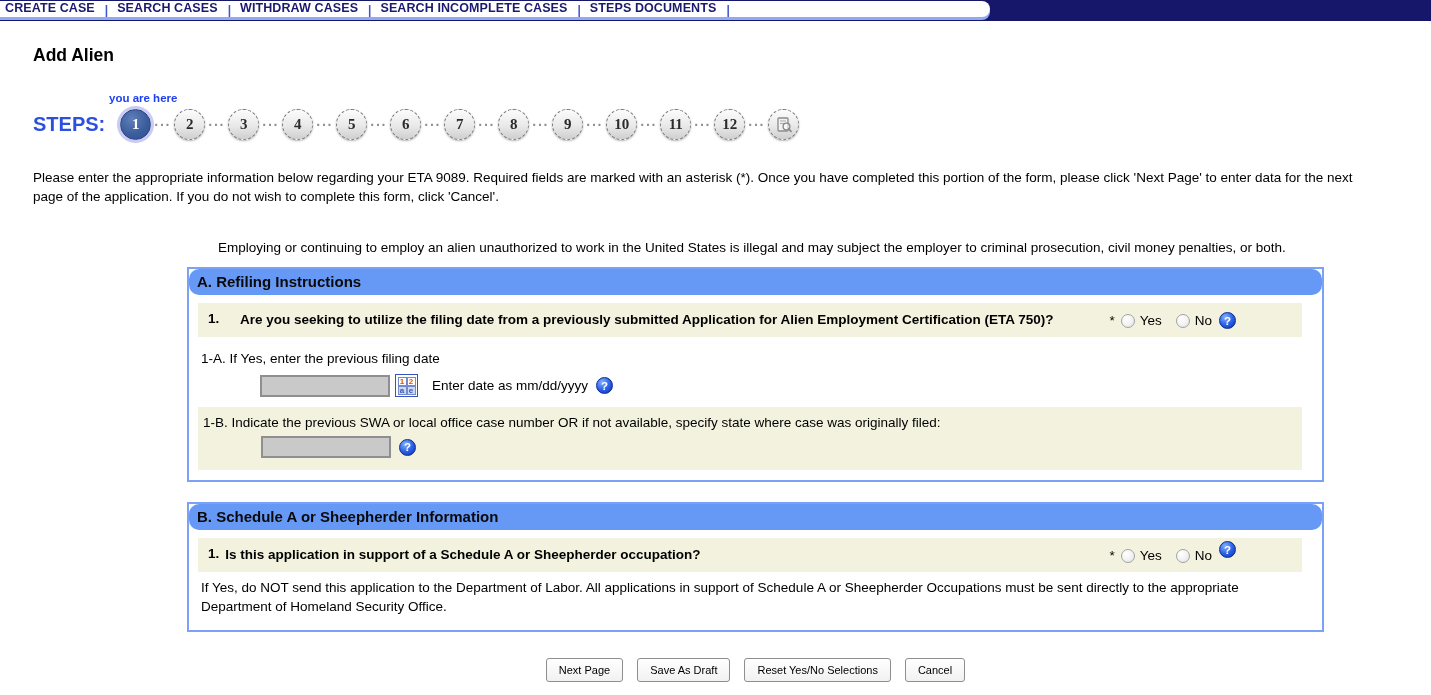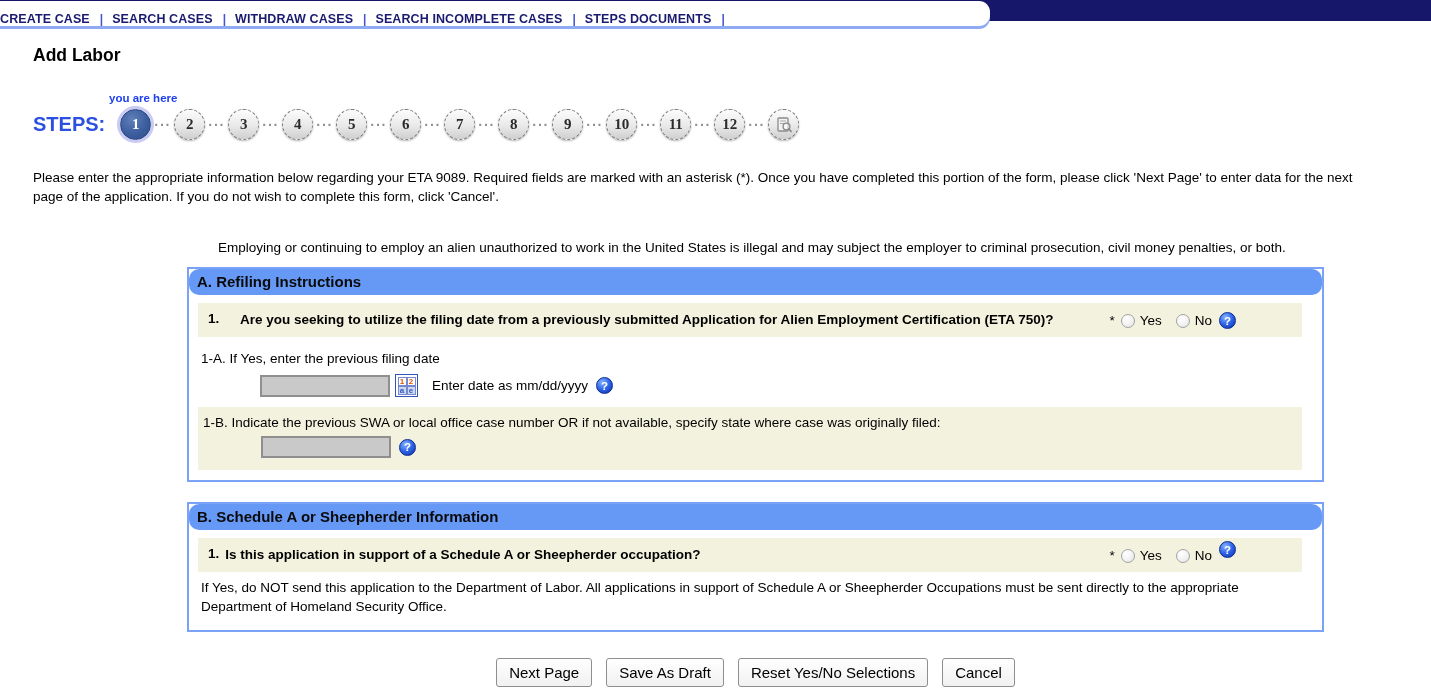--- a/index.html
+++ b/index.html
@@ -11,25 +11,26 @@
     font-size: 13.5px;
   }
 
   
   .navbar { position: relative; height: 25px; }
   .navbar-back {
     position: absolute; top: 0; left: 0; right: 0; height: 21px;
     background: #16166B;
   }
   .navbar-pill {
-    position: absolute; top: 1px; left: 0; width: 990px; height: 25px;
+    position: absolute; top: 1px; left: 0; width: 990px; height: 16px;
     background: #ffffff;
     border-radius: 0 11px 11px 0;
     box-shadow: 0 3px 0 #8FAAF2;
-    display: flex; align-items: flex-end;
+    display: flex; align-items: flex-start;
+    padding-left: 5px;
     white-space: nowrap; overflow: hidden;
   }
   .nav-item {
     color: #1A1A70; font-weight: bold; font-size: 12.5px;
     letter-spacing: 0.1px; cursor: pointer;
   }
   .nav-sep { color: #4455D0; font-size: 12px; margin: 2px 9px 0 10px; font-weight: bold; }
 
   
   .page-title { margin: 20px 0 0 33px; font-size: 17.5px; font-weight: bold; }
@@ -138,21 +139,21 @@
   .help-after-input { margin-left: 8px; }
 
   .note-text { padding: 6px 0 4px 3px; width: 1046px; line-height: 19px; }
 
   
   .button-row {
     margin: 26px 0 0 187px; width: 1137px;
     display: flex; justify-content: center; gap: 14px;
   }
   .form-btn {
-    font-family: "Liberation Sans", sans-serif; font-size: 15px;
+    font-family: "Liberation Sans", sans-serif; font-size: 11px;
     padding: 5px 12px;
     background: linear-gradient(180deg, #FFFFFF 0%, #F1F1F1 100%);
     border: 1px solid #8E8E8E; border-radius: 3px;
     color: #000; cursor: pointer;
   }
 </style>
 </head>
 <body>
 
 <div class="navbar">
@@ -164,21 +165,21 @@
       <span class="nav-sep">|</span>
       <span class="nav-item">WITHDRAW CASES</span>
       <span class="nav-sep">|</span>
       <span class="nav-item">SEARCH INCOMPLETE CASES</span>
       <span class="nav-sep">|</span>
       <span class="nav-item">STEPS DOCUMENTS</span>
       <span class="nav-sep">|</span>
     </div>
 </div>
 
-<div class="page-title">Add Labor</div>
+<div class="page-title">Add Alien</div>
 
 <div class="steps-area">
   <div class="you-are-here">you are here</div>
   <div class="steps-label">STEPS:</div>
   <div class="steps-track">
       <div class="step-circle current">1</div>
       <span class="step-dots">···</span>
       <div class="step-circle">2</div>
       <span class="step-dots">···</span>
       <div class="step-circle">3</div>

